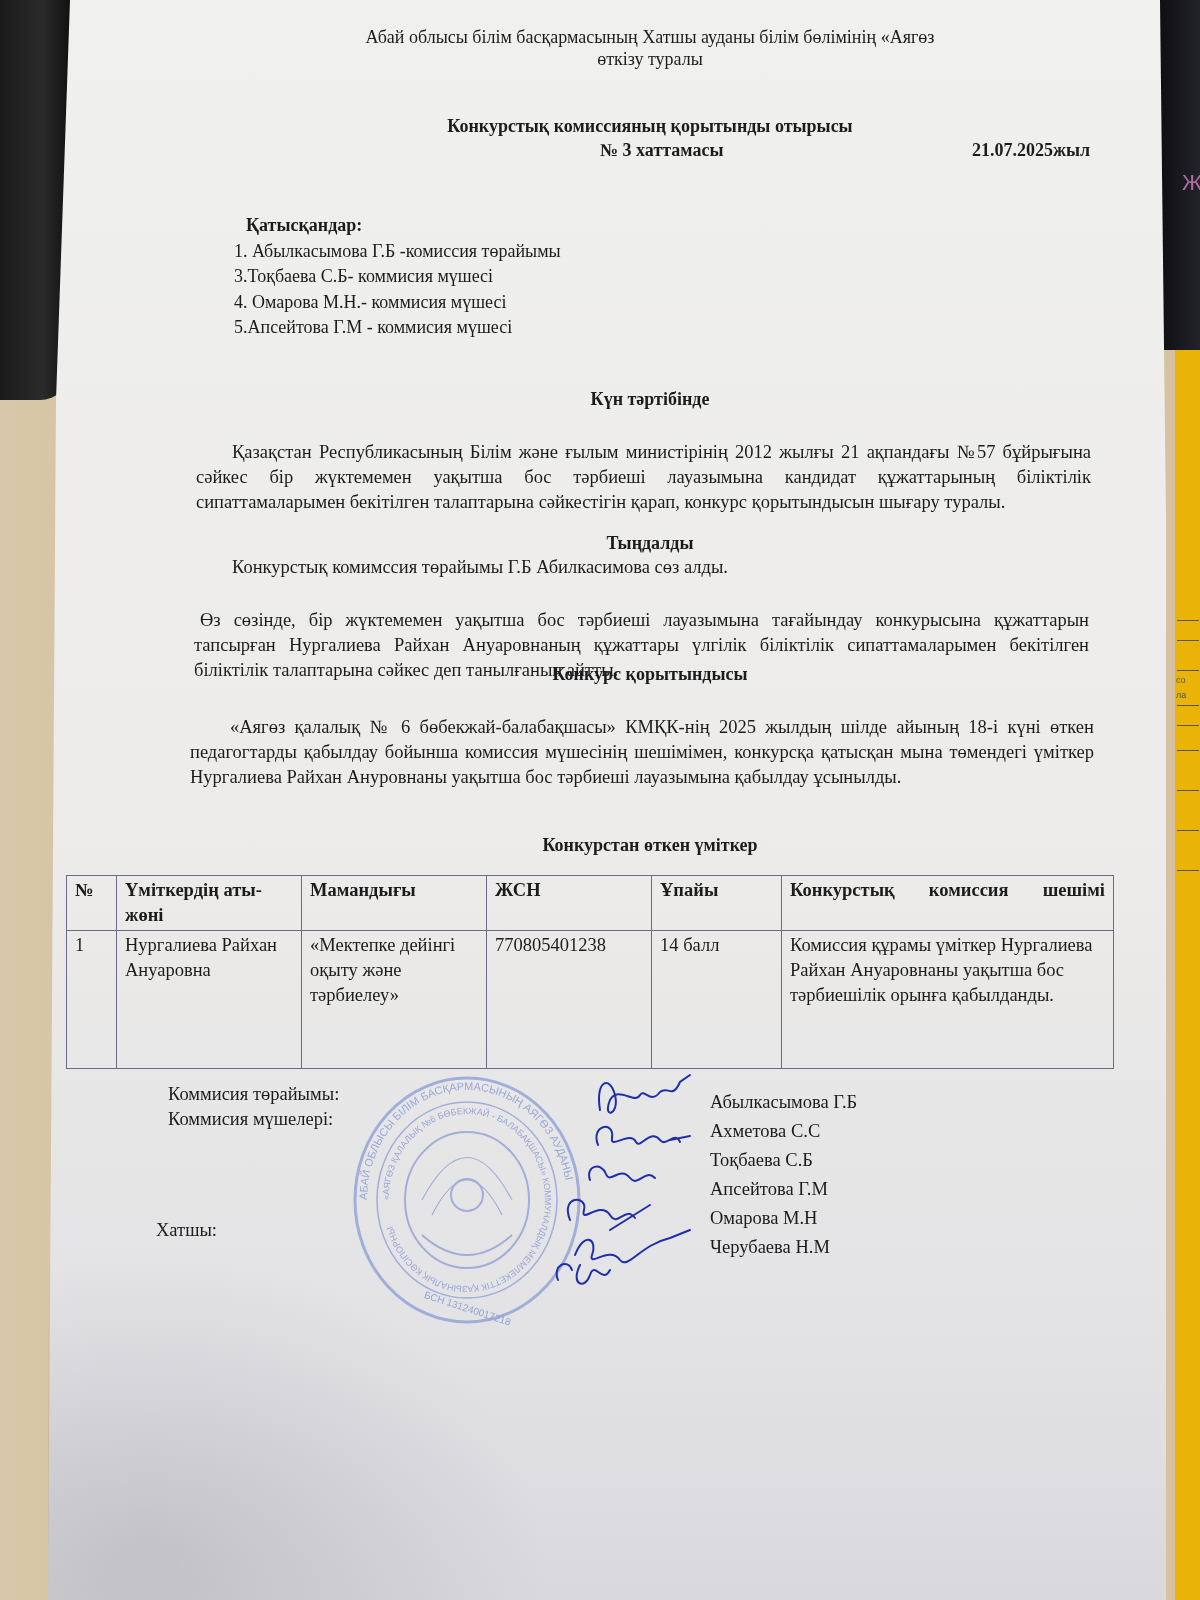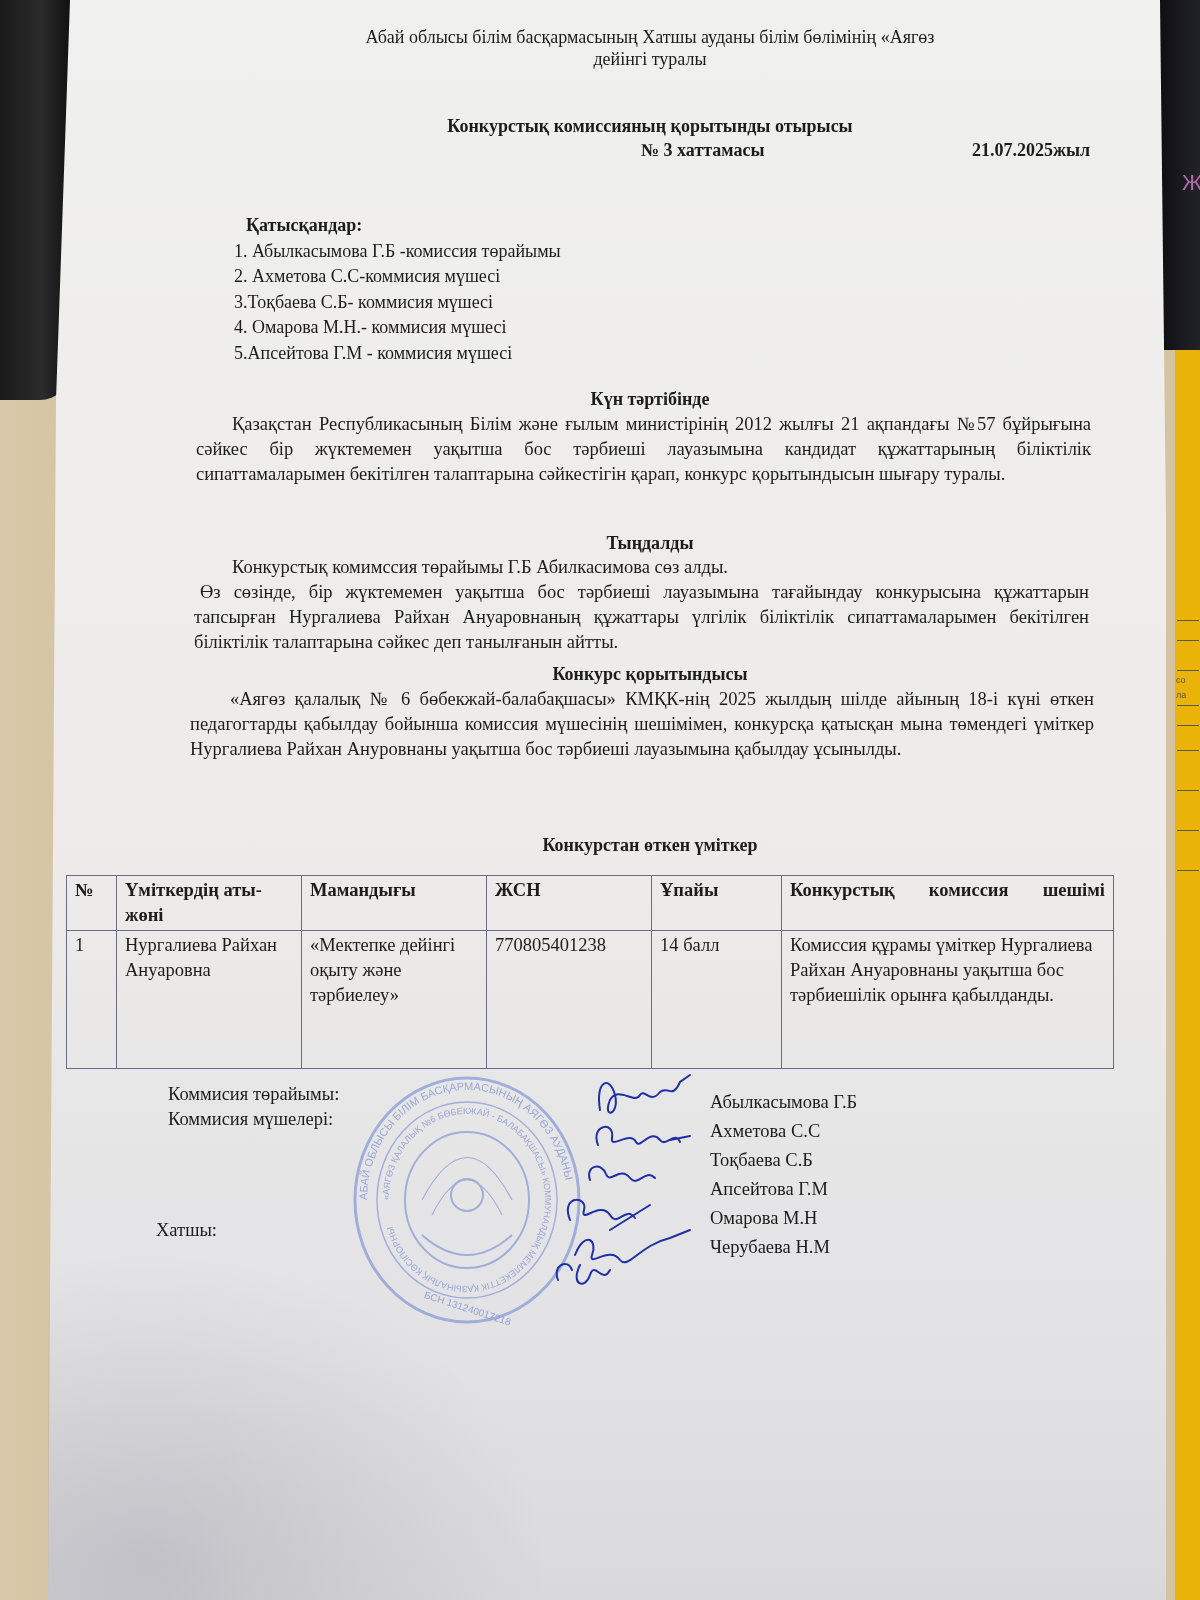--- a/index.html
+++ b/index.html
@@ -32,28 +32,28 @@
   .shadow-bottom-left { position:absolute; left:48px; top:1250px; width:500px; height:350px;
     background:radial-gradient(ellipse at 20% 90%, rgba(120,120,130,0.25), rgba(0,0,0,0) 70%); }
 
   .abs { position:absolute; }
   .center { text-align:center; }
   .title-line { font-size:18px; line-height:22px; }
   .body-text { font-size:18.5px; line-height:25px; }
 
   .header-block { left:200px; top:26px; width:900px; }
   .meeting-title { left:200px; top:116px; width:900px; font-size:18px; font-weight:bold; }
-  .protocol-no { left:600px; top:140px; font-size:18px; font-weight:bold;margin-left:41px; }
+  .protocol-no { left:600px; top:140px; font-size:18px; font-weight:bold; }
   .protocol-date { left:972px; top:140px; font-size:18px; font-weight:bold; }
 
   .participants { left:234px; top:213px; font-size:18px; line-height:25.5px; }
   .participants .heading { font-weight:bold; margin-left:12px; }
 
   .section-heading { font-size:18px; font-weight:bold; text-align:center; }
-  .para { text-align:justify; }
+  .para { text-align:justify;margin-top:28px; }
 
   table.result {
     position:absolute; left:66px; top:875px; width:1048px;
     border-collapse:collapse; font-size:18.5px; line-height:25px;
   }
   table.result th, table.result td {
     border:1.5px solid #6b6b86; vertical-align:top; padding:2px 8px 2px 8px; text-align:left;
   }
   table.result th { font-weight:bold; }
   .just { text-align:justify; text-align-last:justify;margin-top:16px; }
@@ -86,31 +86,30 @@
   <div class="ln" style="top:480px"></div>
   <div class="ln" style="top:520px"></div>
 </div>
 
 <div class="paper">
 </div>
 <div class="shadow-bottom-left"></div>
 
 <div class="abs header-block center title-line">
   <div>Абай облысы білім басқармасының Хатшы ауданы білім бөлімінің «Аягөз</div>
-  <div>дейінгі туралы</div>
+  <div>өткізу туралы</div>
 </div>
 
 <div class="abs meeting-title center">Конкурстық комиссияның қорытынды  отырысы</div>
 <div class="abs protocol-no">№ 3 хаттамасы</div>
 <div class="abs protocol-date">21.07.2025жыл</div>
 
 <div class="abs participants">
   <div class="heading">Қатысқандар:</div>
   <div>1. Абылкасымова Г.Б -комиссия төрайымы</div>
-  <div>2. Ахметова С.С-коммисия мүшесі</div>
   <div>3.Тоқбаева С.Б- коммисия мүшесі</div>
   <div>4. Омарова М.Н.- коммисия мүшесі</div>
   <div>5.Апсейтова Г.М - коммисия мүшесі</div>
 </div>
 
 <div class="abs section-heading" style="left:200px; top:389px; width:900px;">Күн тәртібінде</div>
 <div class="abs body-text para" style="left:196px; top:412px; width:895px; text-indent:36px;">Қазақстан Республикасының Білім және ғылым министірінің 2012 жылғы 21 ақпандағы №57 бұйрығына сәйкес бір жүктемемен  уақытша бос тәрбиеші лауазымына кандидат құжаттарының  біліктілік сипаттамаларымен бекітілген талаптарына сәйкестігін қарап, конкурс қорытындысын шығару туралы.</div>
 
 <div class="abs section-heading" style="left:200px; top:533px; width:900px;">Тыңдалды</div>
 <div class="abs body-text" style="left:232px; top:555px; width:860px;">Конкурстық комимссия төрайымы Г.Б Абилкасимова сөз алды.</div>

